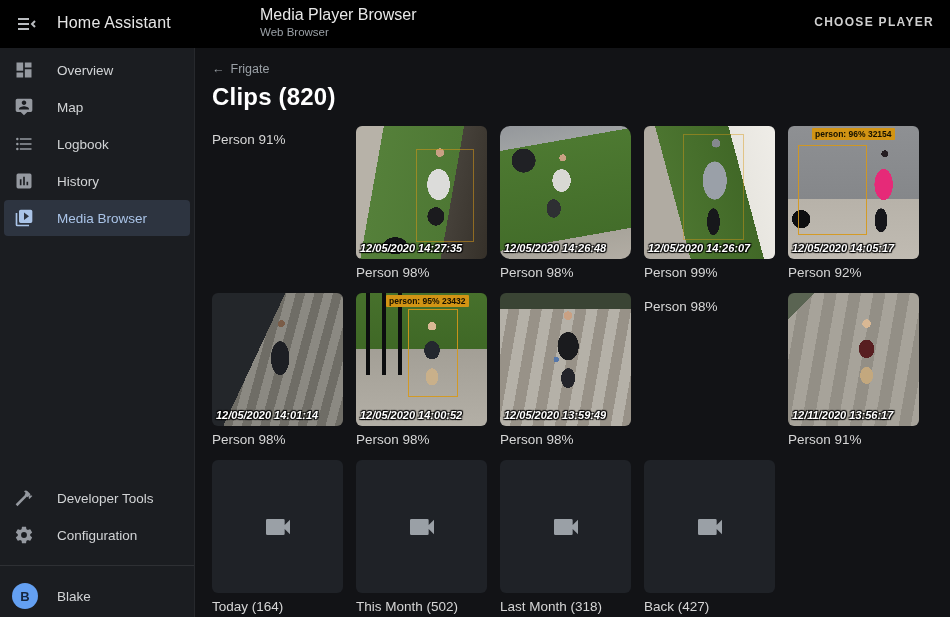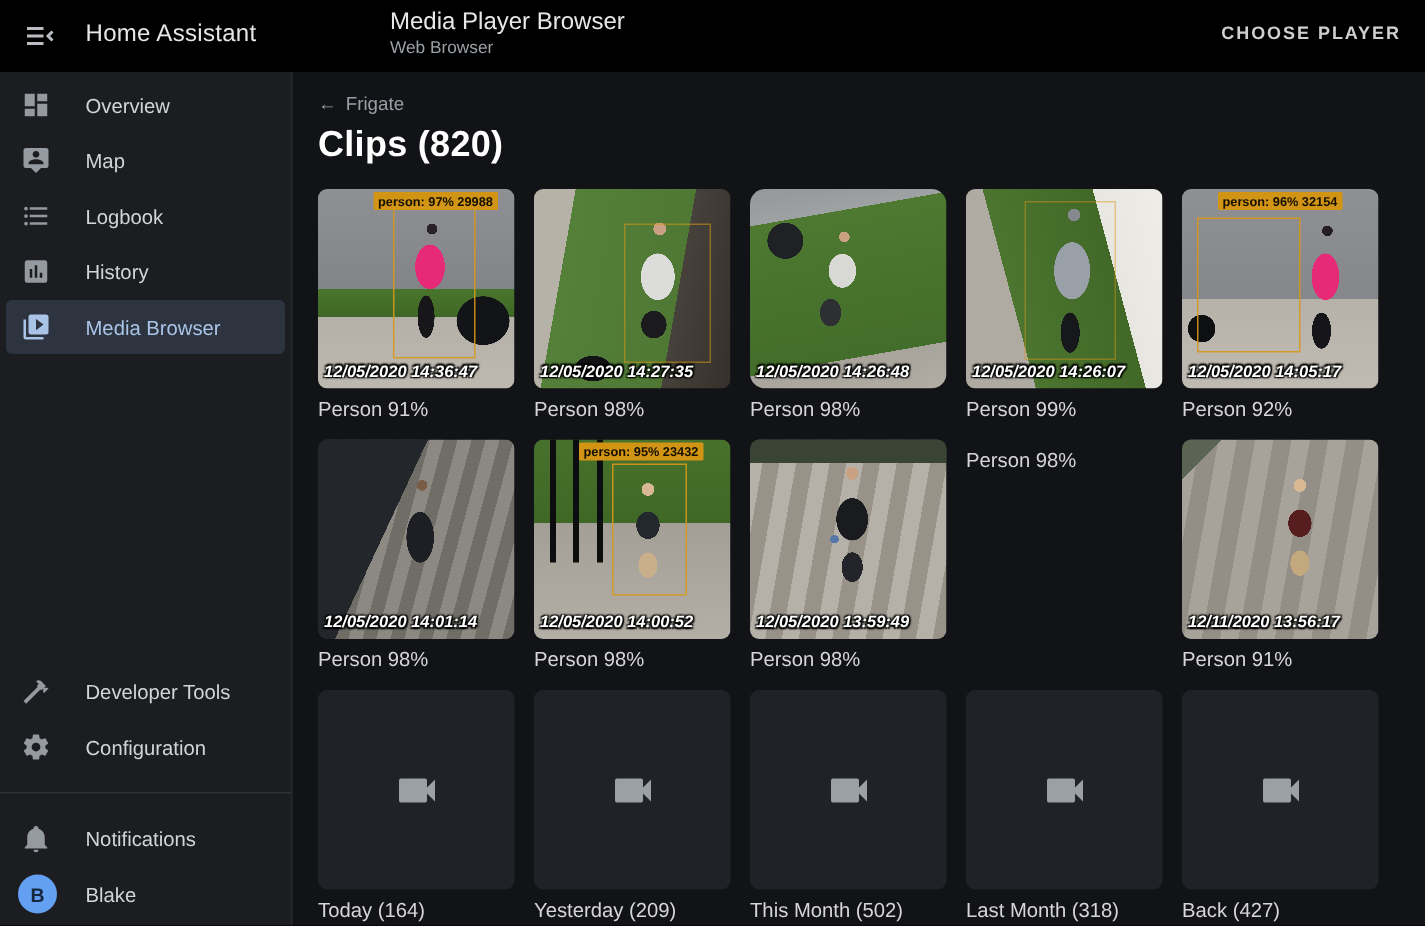--- a/index.html
+++ b/index.html
@@ -181,47 +181,36 @@
         <span class="lbl">Developer Tools</span>
       </div>
       <div class="nav-item">
         <svg viewBox="0 0 24 24">
             <path d="M12,15.5A3.5,3.5 0 0,1 8.5,12A3.5,3.5 0 0,1 12,8.5A3.5,3.5 0 0,1 15.5,12A3.5,3.5 0 0,1 12,15.5M19.43,12.97C19.47,12.65 19.5,12.33 19.5,12C19.5,11.67 19.47,11.34 19.43,11L21.54,9.37C21.73,9.22 21.78,8.95 21.66,8.73L19.66,5.27C19.54,5.05 19.27,4.96 19.05,5.05L16.56,6.05C16.04,5.66 15.5,5.32 14.87,5.07L14.5,2.42C14.46,2.18 14.25,2 14,2H10C9.75,2 9.54,2.18 9.5,2.42L9.13,5.07C8.5,5.32 7.96,5.66 7.44,6.05L4.95,5.05C4.73,4.96 4.46,5.05 4.34,5.27L2.34,8.73C2.21,8.95 2.27,9.22 2.46,9.37L4.57,11C4.53,11.34 4.5,11.67 4.5,12C4.5,12.33 4.53,12.65 4.57,12.97L2.46,14.63C2.27,14.78 2.21,15.05 2.34,15.27L4.34,18.73C4.46,18.95 4.73,19.03 4.95,18.95L7.44,17.94C7.96,18.34 8.5,18.68 9.13,18.93L9.5,21.58C9.54,21.82 9.75,22 10,22H14C14.25,22 14.46,21.82 14.5,21.58L14.87,18.93C15.5,18.67 16.04,18.34 16.56,17.94L19.05,18.95C19.27,19.03 19.54,18.95 19.66,18.73L21.66,15.27C21.78,15.05 21.73,14.78 21.54,14.63L19.43,12.97Z"></path>
           </svg>
         <span class="lbl">Configuration</span>
       </div>
       <div class="nav-divider"></div>
       <div class="nav-item">
-        <svg viewBox="0 0 24 24">
-            <path d="M21,19V20H3V19L5,17V11C5,7.9 7.03,5.17 10,4.29C10,4.19 10,4.1 10,4A2,2 0 0,1 12,2A2,2 0 0,1 14,4C14,4.1 14,4.19 14,4.29C16.97,5.17 19,7.9 19,11V17L21,19M14,21A2,2 0 0,1 12,23A2,2 0 0,1 10,21"></path>
-          </svg>
-        <span class="lbl">Notifications</span>
-      </div>
-      <div class="nav-item">
         <span class="avatar" style="background:#64a0f2; color:#16273f;">B</span>
         <span class="lbl">Blake</span>
       </div>
     </div>
   </div>
 
   <div class="content">
     <div class="breadcrumb">
       <span>←</span>
       <span>Frigate</span>
     </div>
     <div class="h1">Clips (820)</div>
 
     <div class="grid">
 
       <div class="card">
-        <div class="thumb s1">
-          <span class="chip c1">person: 97% 29988</span>
-          <i class="bbox b1"></i>
-          <span class="ts">12/05/2020 14:36:47</span>
-        </div>
         <div class="caption">Person 91%</div>
       </div>
 
       <div class="card">
         <div class="thumb s2">
           <i class="bbox b2"></i>
           <span class="ts">12/05/2020 14:27:35</span>
         </div>
         <div class="caption">Person 98%</div>
       </div>
@@ -286,51 +275,43 @@
 
       <div class="card">
         <div class="folder">
           <svg viewBox="0 0 24 24">
               <path d="M17,10.5V7A1,1 0 0,0 16,6H4A1,1 0 0,0 3,7V17A1,1 0 0,0 4,18H16A1,1 0 0,0 17,17V13.5L21,17.5V6.5L17,10.5Z"></path>
             </svg>
         </div>
         <div class="caption">Today (164)</div>
       </div>
 
+
       <div class="card">
         <div class="folder">
           <svg viewBox="0 0 24 24">
               <path d="M17,10.5V7A1,1 0 0,0 16,6H4A1,1 0 0,0 3,7V17A1,1 0 0,0 4,18H16A1,1 0 0,0 17,17V13.5L21,17.5V6.5L17,10.5Z"></path>
             </svg>
         </div>
-        <div class="caption">Yesterday (209)</div>
+        <div class="caption">This Month (502)</div>
       </div>
 
       <div class="card">
         <div class="folder">
           <svg viewBox="0 0 24 24">
               <path d="M17,10.5V7A1,1 0 0,0 16,6H4A1,1 0 0,0 3,7V17A1,1 0 0,0 4,18H16A1,1 0 0,0 17,17V13.5L21,17.5V6.5L17,10.5Z"></path>
             </svg>
         </div>
-        <div class="caption">This Month (502)</div>
+        <div class="caption">Last Month (318)</div>
       </div>
 
       <div class="card">
         <div class="folder">
           <svg viewBox="0 0 24 24">
               <path d="M17,10.5V7A1,1 0 0,0 16,6H4A1,1 0 0,0 3,7V17A1,1 0 0,0 4,18H16A1,1 0 0,0 17,17V13.5L21,17.5V6.5L17,10.5Z"></path>
             </svg>
         </div>
-        <div class="caption">Last Month (318)</div>
-      </div>
-
-      <div class="card">
-        <div class="folder">
-          <svg viewBox="0 0 24 24">
-              <path d="M17,10.5V7A1,1 0 0,0 16,6H4A1,1 0 0,0 3,7V17A1,1 0 0,0 4,18H16A1,1 0 0,0 17,17V13.5L21,17.5V6.5L17,10.5Z"></path>
-            </svg>
-        </div>
         <div class="caption">Back (427)</div>
       </div>
 
     </div>
   </div>
 </div>
 
 </body></html>

